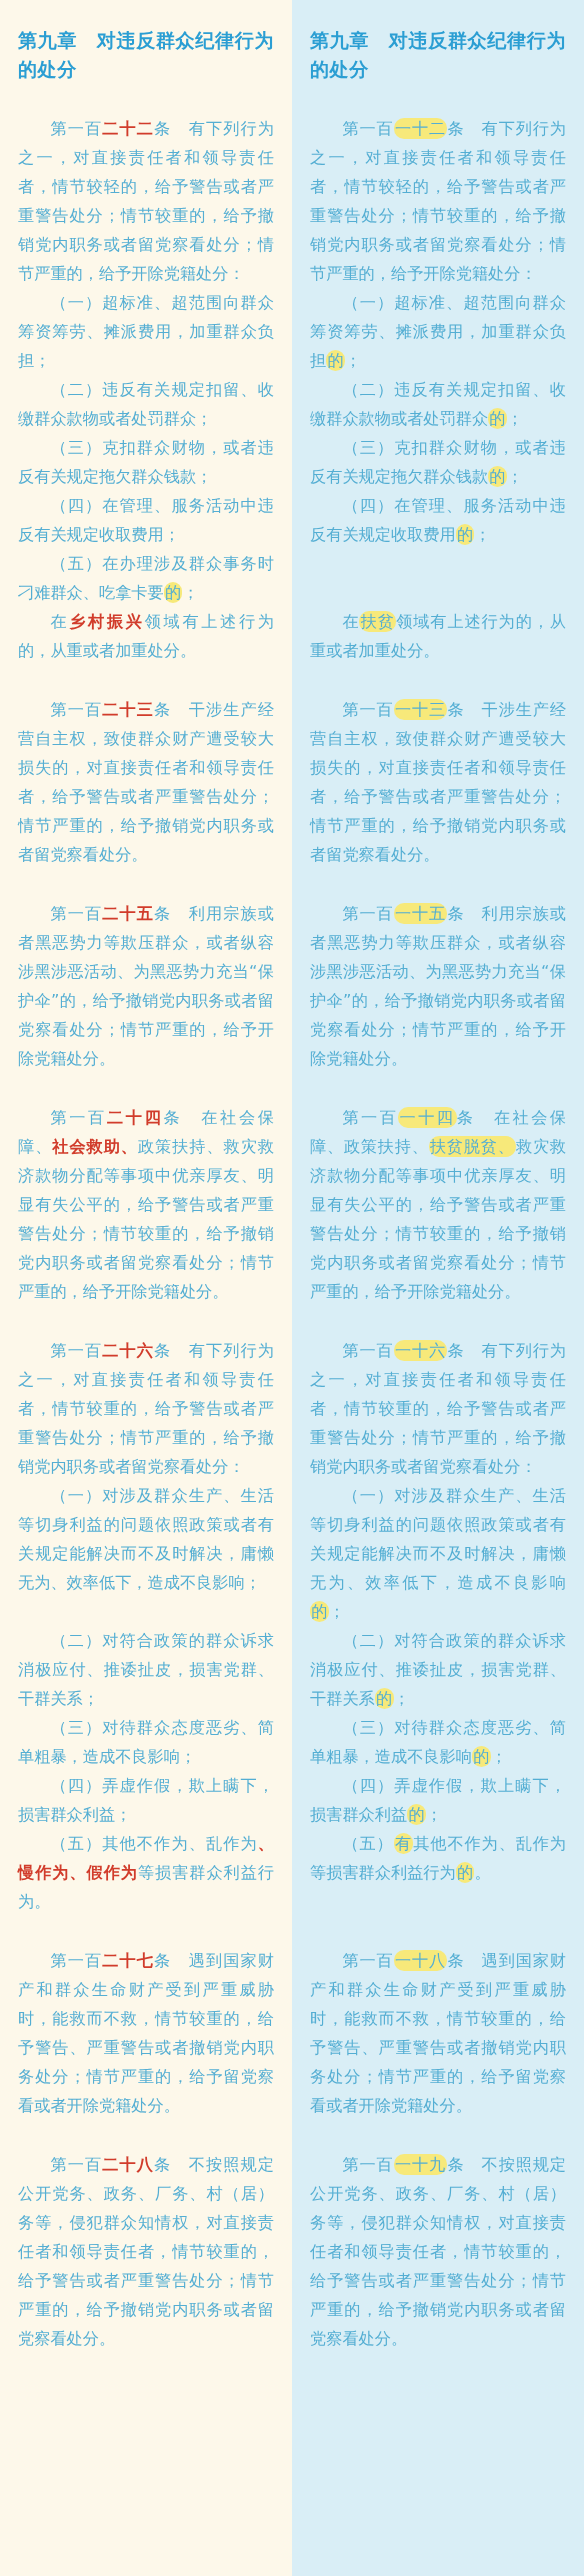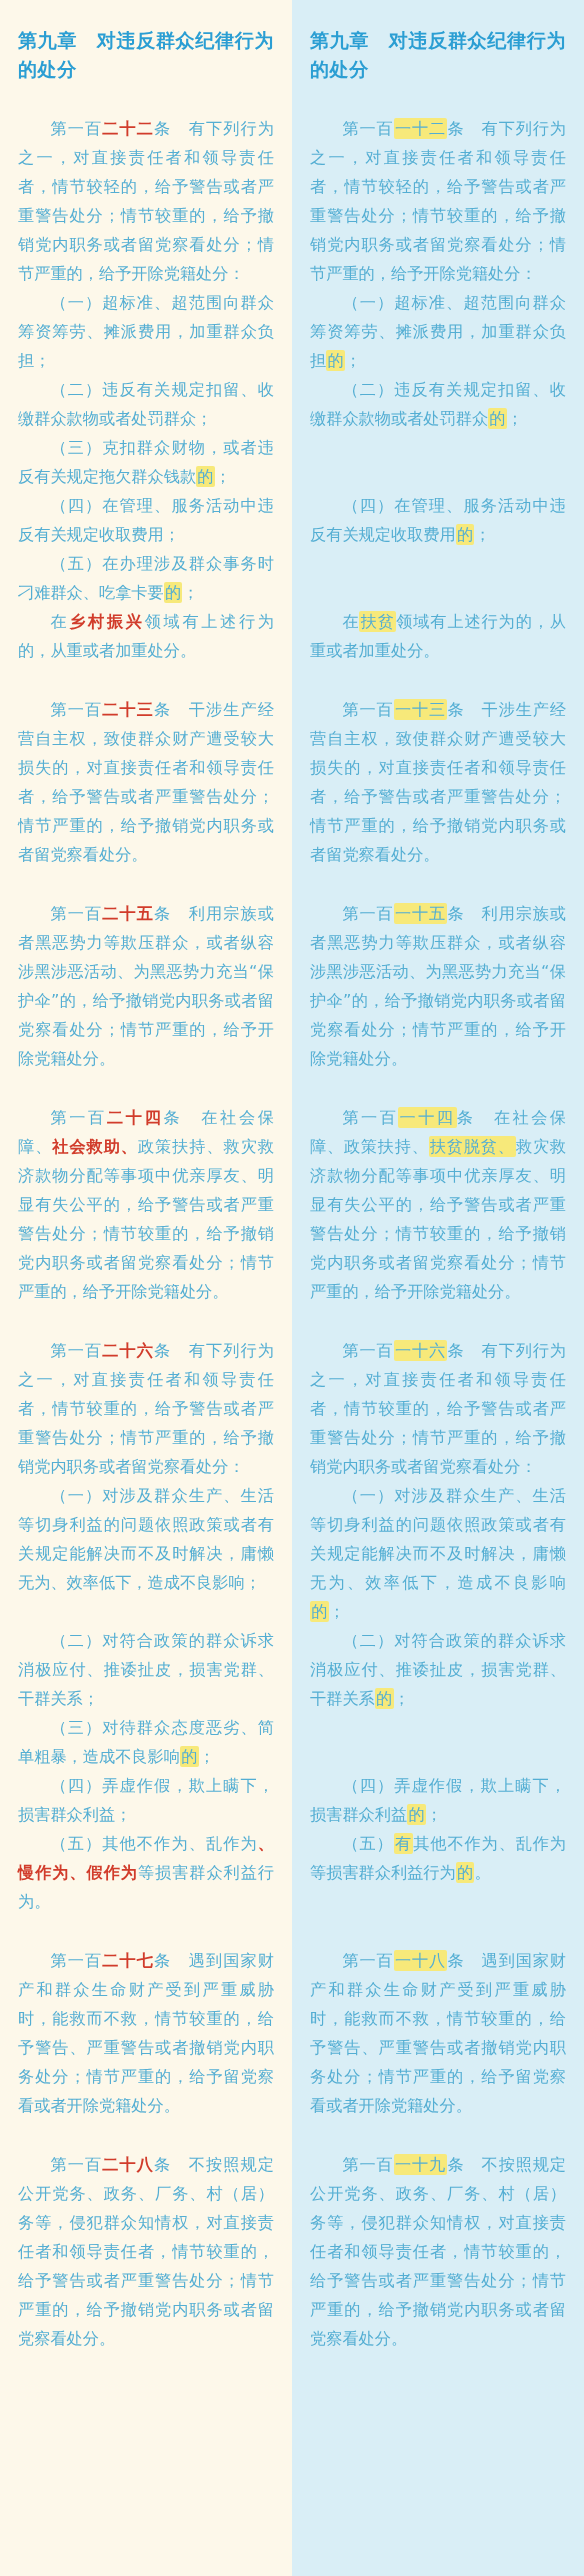--- a/index.html
+++ b/index.html
@@ -27,21 +27,21 @@
   .par.title{
     font-size:19px;
     font-weight:bold;
     color:#2b9ed3;
     text-indent:0;
     letter-spacing:0.6px;
   }
   .red{color:#d13c2b;font-weight:bold;margin-top:40px;}
   .hl{
     background:#f7e97a;
-    border-radius:2px;
+    border-radius:10px;
     padding:0.6px 1.3px;
     box-decoration-break:clone;
     -webkit-box-decoration-break:clone;
   }
 </style>
 </head>
 <body>
 
 <div class="wrap">
   <div>
@@ -71,20 +71,23 @@
       </div>
       <div class="row item">
         <div class="cell left">
           <p class="par"><span class="run">（二）违反有关规定扣留、收缴群众款物或者处罚群众；</span></p>
         </div>
         <div class="cell right">
           <p class="par"><span class="run">（二）违反有关规定扣留、收缴群众款物或者处罚群众</span><span class="hl">的</span><span class="run">；</span></p>
         </div>
       </div>
       <div class="row item">
+        <div class="cell left">
+          <p class="par"><span class="run">（三）克扣群众财物，或者违反有关规定拖欠群众钱款；</span></p>
+        </div>
         <div class="cell right">
           <p class="par"><span class="run">（三）克扣群众财物，或者违反有关规定拖欠群众钱款</span><span class="hl">的</span><span class="run">；</span></p>
         </div>
       </div>
       <div class="row item">
         <div class="cell left">
           <p class="par"><span class="run">（四）在管理、服务活动中违反有关规定收取费用；</span></p>
         </div>
         <div class="cell right">
           <p class="par"><span class="run">（四）在管理、服务活动中违反有关规定收取费用</span><span class="hl">的</span><span class="run">；</span></p>
@@ -145,20 +148,23 @@
       </div>
       <div class="row item">
         <div class="cell left">
           <p class="par"><span class="run">（二）对符合政策的群众诉求消极应付、推诿扯皮，损害党群、干群关系；</span></p>
         </div>
         <div class="cell right">
           <p class="par"><span class="run">（二）对符合政策的群众诉求消极应付、推诿扯皮，损害党群、干群关系</span><span class="hl">的</span><span class="run">；</span></p>
         </div>
       </div>
       <div class="row item">
+        <div class="cell left">
+          <p class="par"><span class="run">（三）对待群众态度恶劣、简单粗暴，造成不良影响；</span></p>
+        </div>
         <div class="cell right">
           <p class="par"><span class="run">（三）对待群众态度恶劣、简单粗暴，造成不良影响</span><span class="hl">的</span><span class="run">；</span></p>
         </div>
       </div>
       <div class="row item">
         <div class="cell left">
           <p class="par"><span class="run">（四）弄虚作假，欺上瞒下，损害群众利益；</span></p>
         </div>
         <div class="cell right">
           <p class="par"><span class="run">（四）弄虚作假，欺上瞒下，损害群众利益</span><span class="hl">的</span><span class="run">；</span></p>

